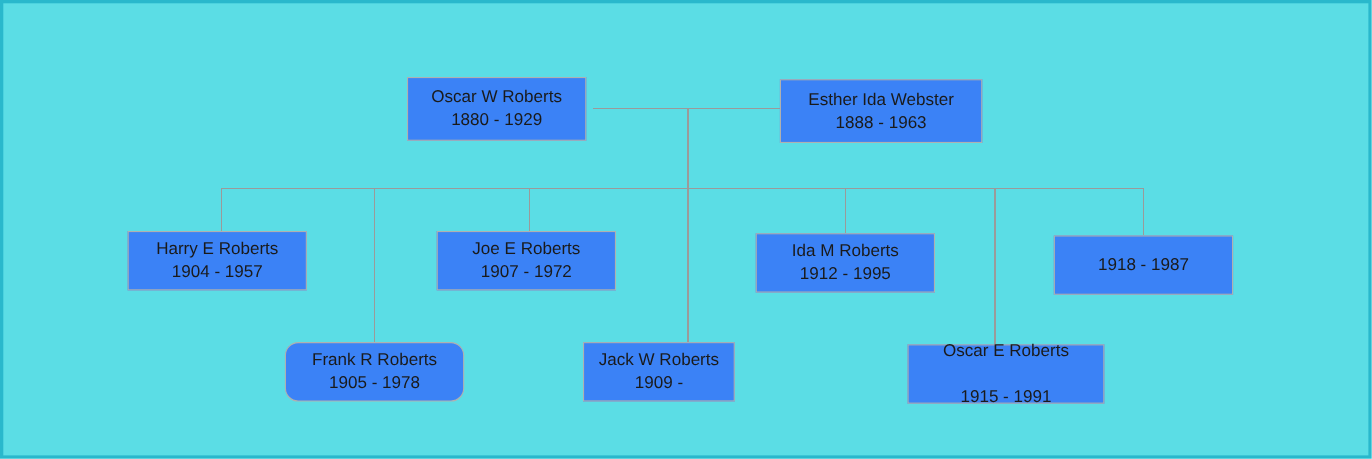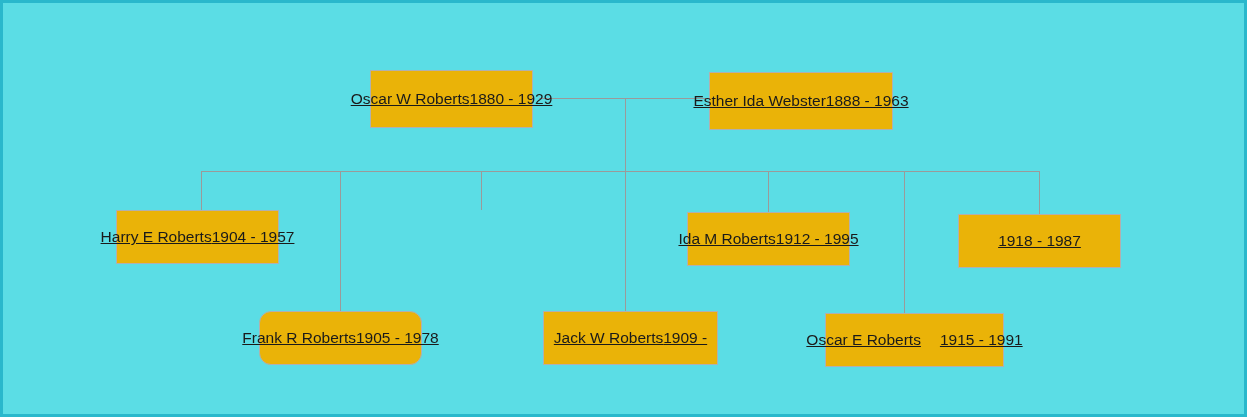--- a/index.html
+++ b/index.html
@@ -20,32 +20,31 @@
   .connectors {
     position: absolute;
     left: 0;
     top: 0;
     width: 1247px;
     height: 417px;
     pointer-events: none;
   }
   .node {
     position: absolute;
-    background: #eab308;
+    background: #3b82f6;
     border: 1px solid #B0B0B0;
     box-sizing: border-box;
     display: flex;
-    flex-direction: row;
+    flex-direction: column;
     align-items: center;
     justify-content: center;
     color: #1a1a1a;
     font-size: 15.5px;
     line-height: 1.38;
     white-space: nowrap;
-    text-decoration: underline;
   }
   .node .nm { font-size: 15.5px; }
   .node .dt { font-size: 15.5px; }
 </style>
 </head>
 <body>
 
 <div id="canvas">
 
   <svg class="connectors" viewBox="0 0 1247 417" width="1247" height="417">
@@ -79,36 +78,40 @@
   <div class="node" style="left:706px; top:69px; width:184px; height:58px;">
     <span class="nm">Esther Ida Webster</span>
     <span class="dt">1888 - 1963</span>
   </div>
 
   <div class="node" style="left:113px; top:207px; width:163px; height:54px;">
     <span class="nm">Harry E Roberts</span>
     <span class="dt">1904 - 1957</span>
   </div>
 
+  <div class="node" style="left:394px; top:207px; width:163px; height:54px;">
+    <span class="nm">Joe E Roberts</span>
+    <span class="dt">1907 - 1972</span>
+  </div>
 
   <div class="node" style="left:684px; top:209px; width:163px; height:54px;text-align:right;">
     <span class="nm">Ida M Roberts</span>
     <span class="dt">1912 - 1995</span>
   </div>
 
   <div class="node" style="left:955px; top:211px; width:163px; height:54px;">
     <span class="dt">1918 - 1987</span>
   </div>
 
   <div class="node" style="left:256px; top:308px; width:163px; height:54px;border-radius:12px;">
     <span class="nm">Frank R Roberts</span>
     <span class="dt">1905 - 1978</span>
   </div>
 
-  <div class="node" style="left:540px; top:308px; width:175px; height:54px;">
+  <div class="node" style="left:527px; top:308px; width:138px; height:54px;">
     <span class="nm">Jack W Roberts</span>
     <span class="dt">1909 -</span>
   </div>
 
   <div class="node" style="left:822px; top:310px; width:179px; height:54px;gap:19px;">
     <span class="nm">Oscar E Roberts</span>
     <span class="dt">1915 - 1991</span>
   </div>
 
 </div>

